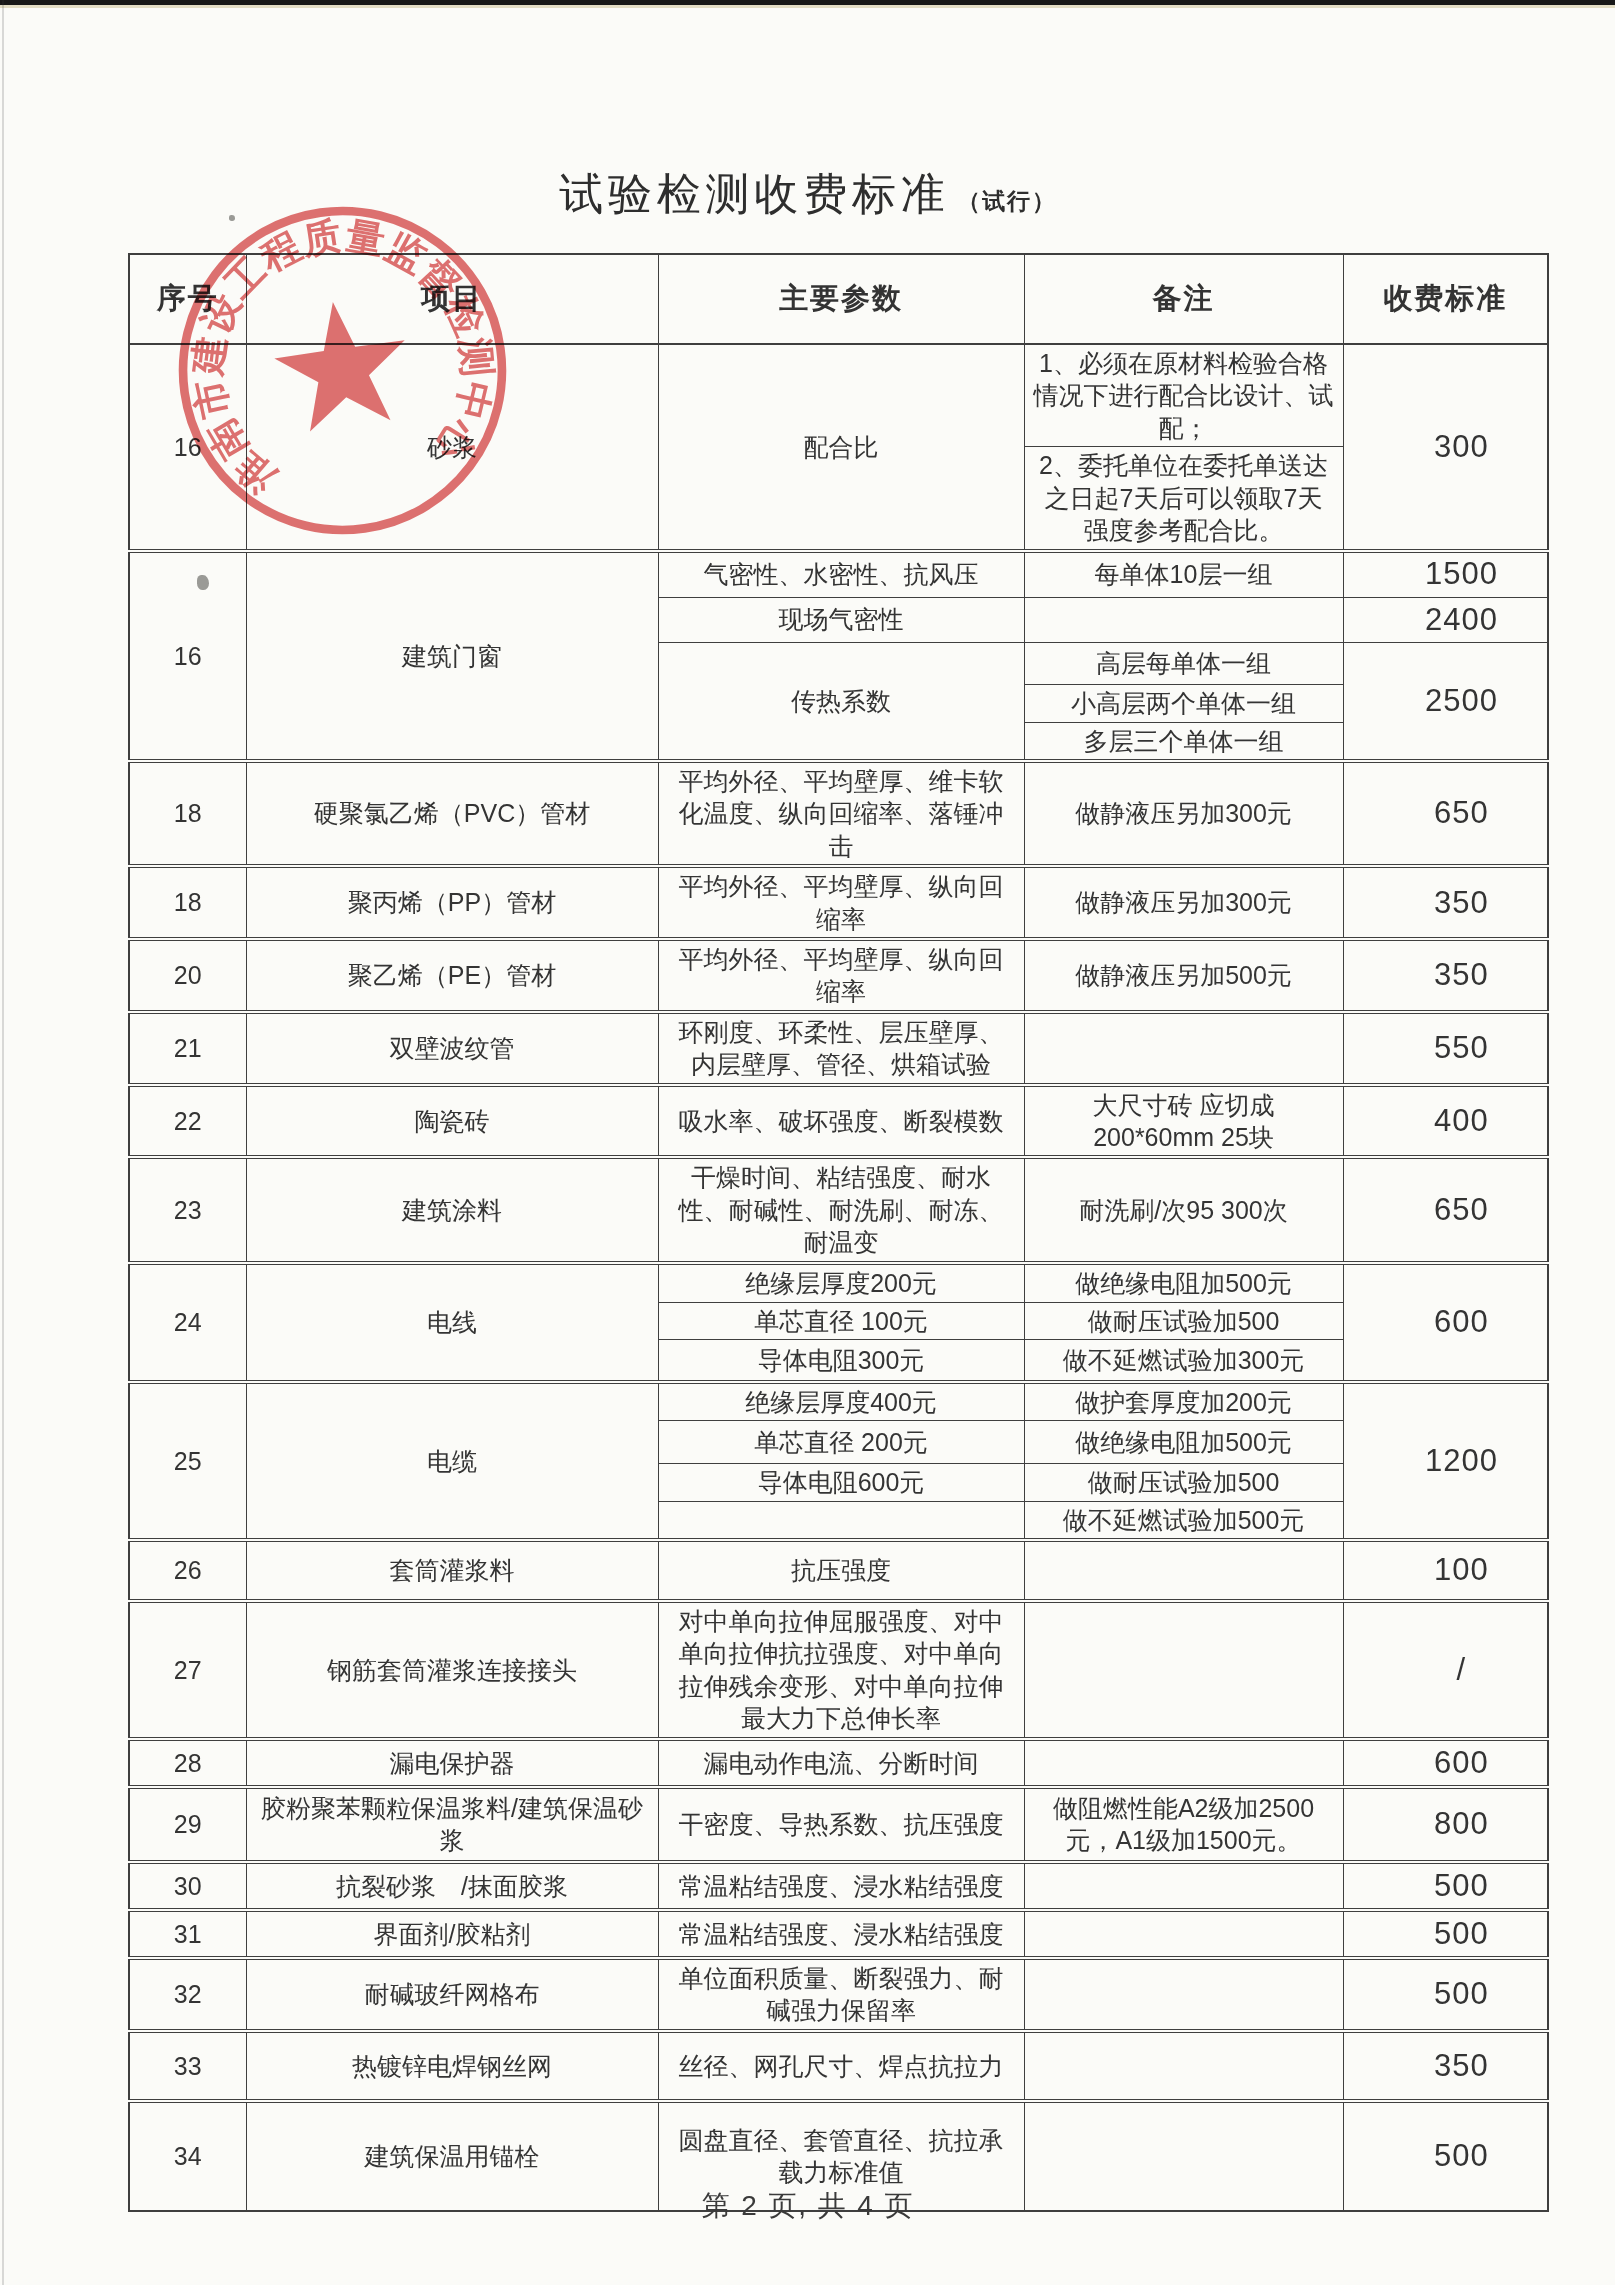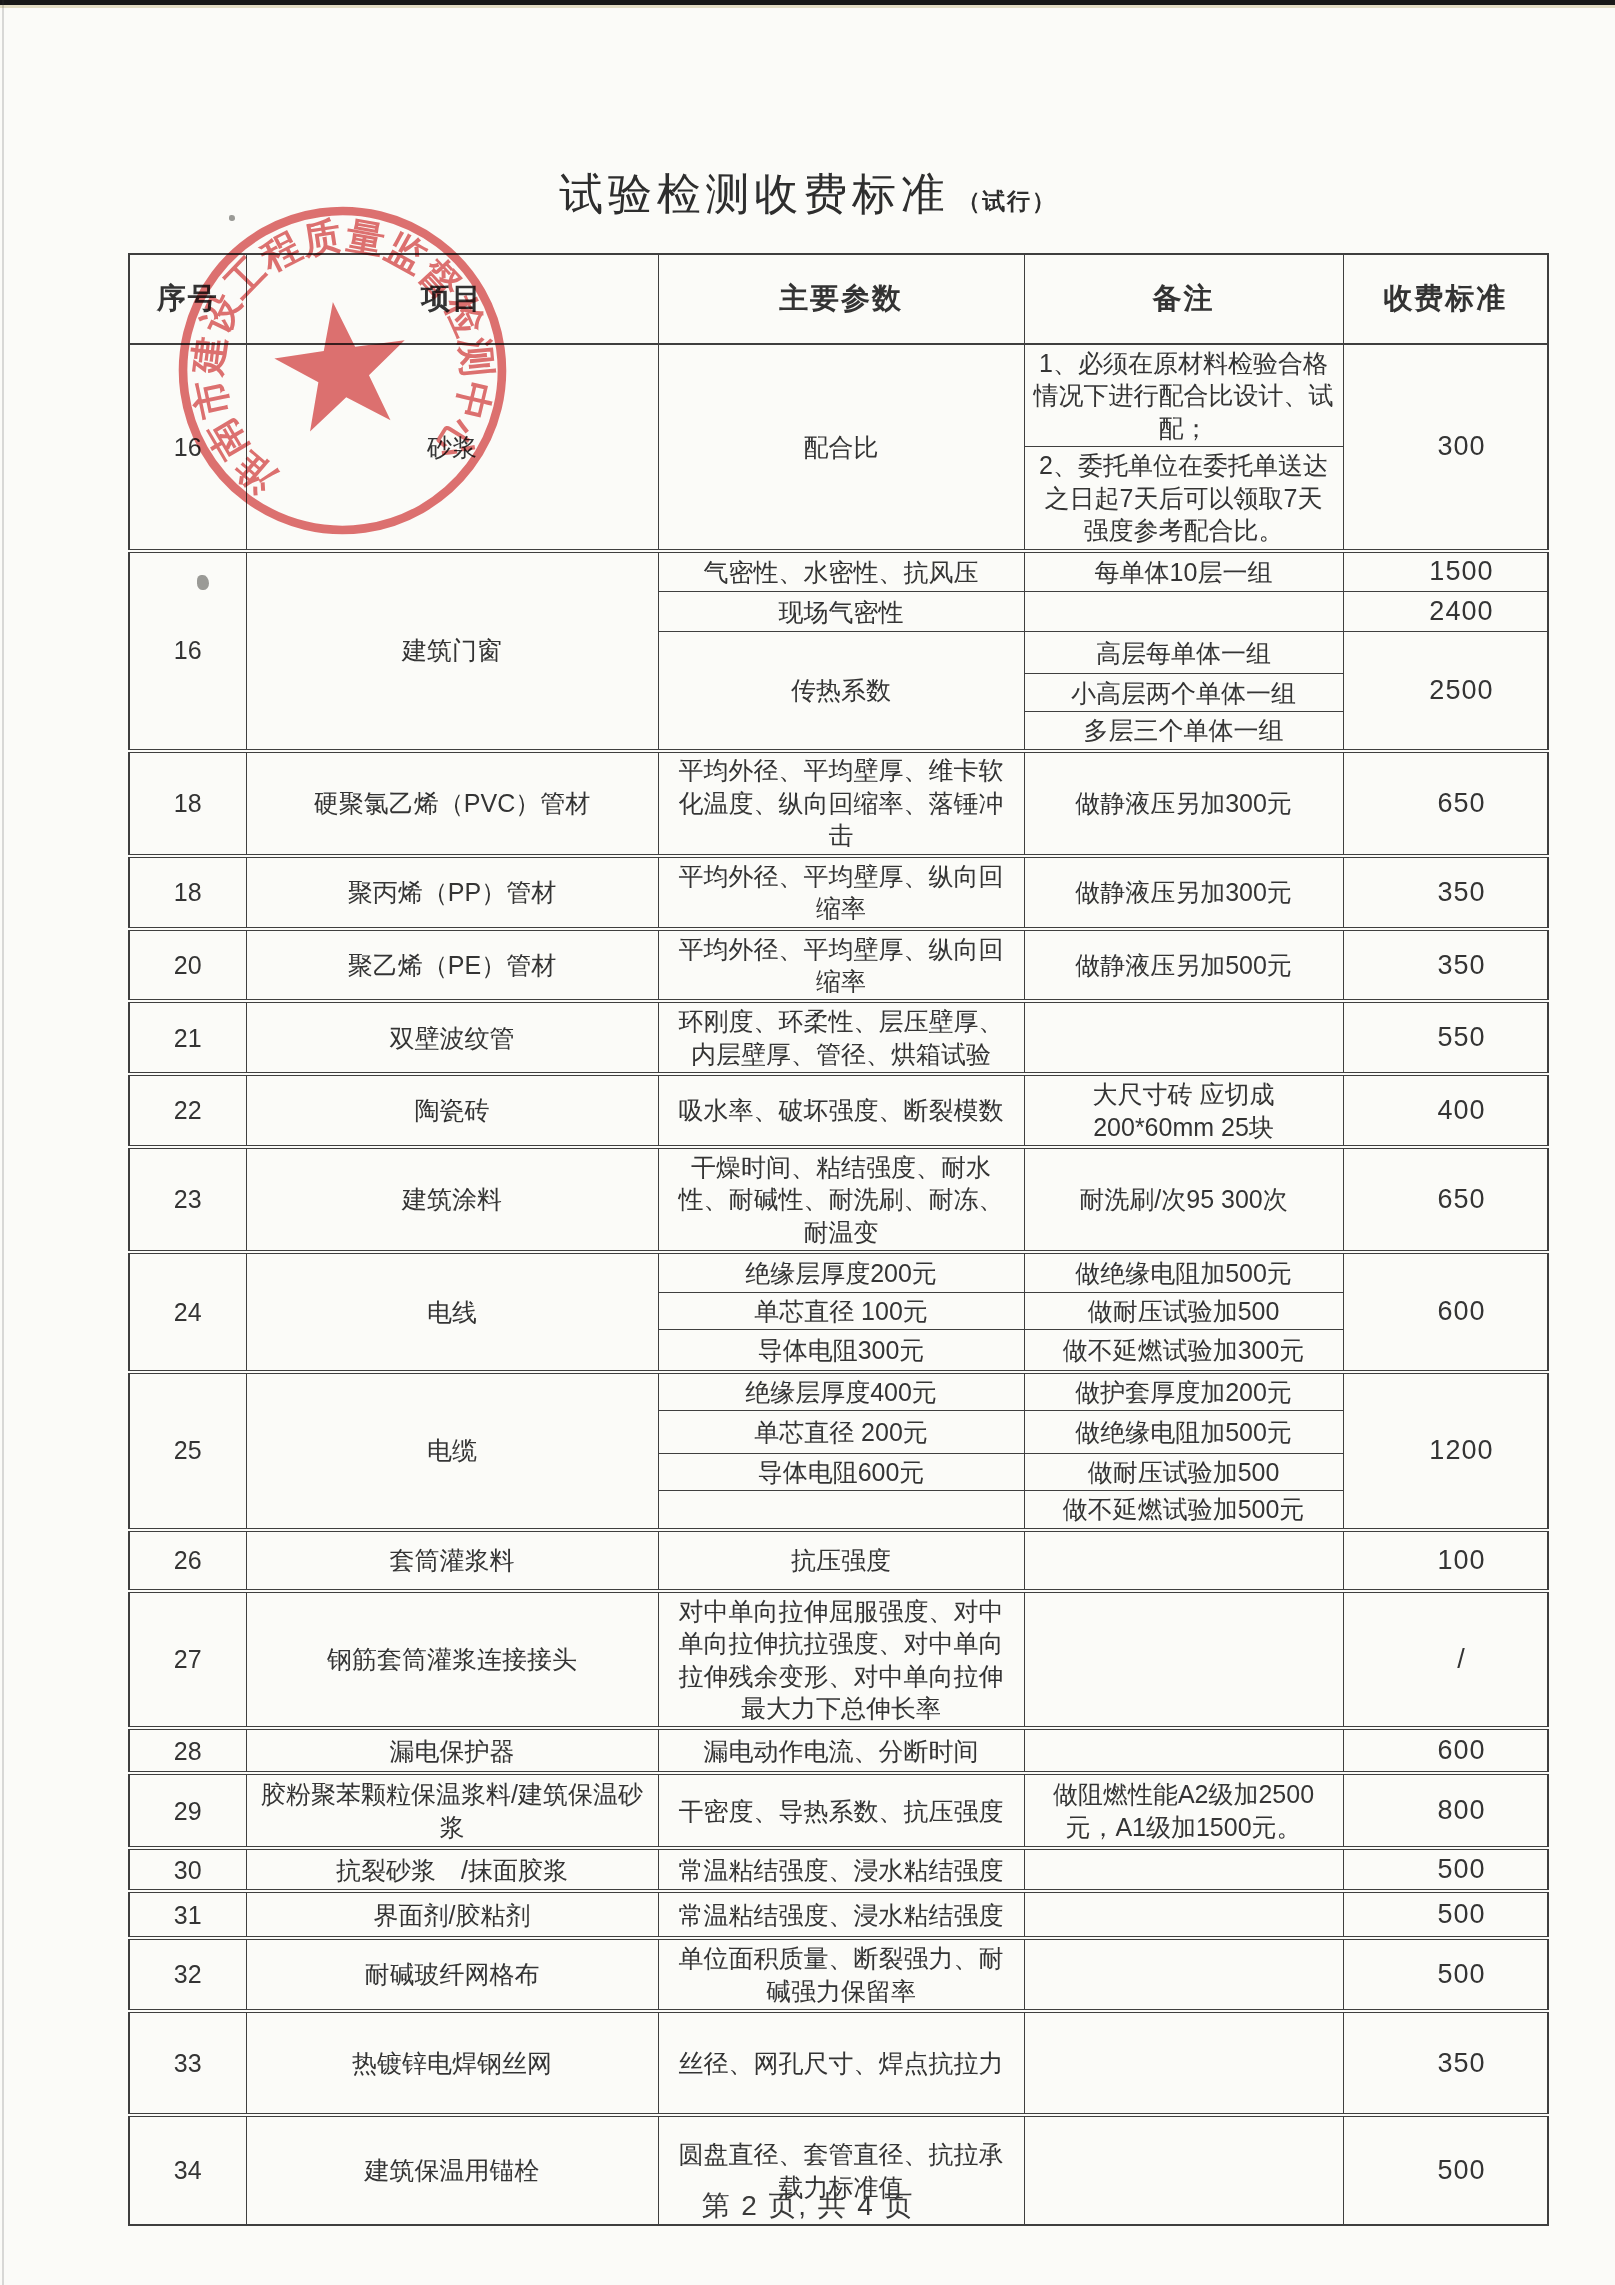--- a/index.html
+++ b/index.html
@@ -23,32 +23,32 @@
     border-collapse:collapse;table-layout:fixed;
     border:2.9px solid #3f3f3f;
   }
   .fee th,.fee td{
     border:1.9px solid #3f3f3f;
     text-align:center;vertical-align:middle;
     padding:1.9px 7.7px;font-size:25px;line-height:1.3;font-weight:normal;
     overflow:hidden;
   }
   .fee th{font-size:29px;letter-spacing:1.9px;font-weight:600;color:#333;margin-top:12px;}
-  .fee td.fee-val{font-size:27px;letter-spacing:1px;padding-left:40px;}
+  .fee td.fee-val{font-size:31px;letter-spacing:1px;padding-left:40px;}
   tr.major td{border-top:4.8px double #3f3f3f;}
   tr.hdr-sep td{border-top:2.9px solid #3f3f3f;}
 
   tr.h94{height:90px}tr.h92{height:88px}tr.h96{height:92px}
   tr.h37{height:36px}tr.h40{height:38px}tr.h44{height:42px}
   tr.h107{height:103px}tr.h69{height:66px}tr.h68{height:65px}
   tr.h71{height:68px}tr.h42{height:40px}tr.h36{height:35px}
   tr.h41{height:39px}tr.h45{height:43px}tr.h39{height:37px}
   tr.h63{height:61px}tr.h136{height:131px}tr.h47{height:45px}
   tr.h78{height:75px}tr.h49{height:47px}tr.h73{height:70px}
-  tr.h85{height:104px}tr.h118{height:110px}
+  tr.h85{height:70px}tr.h118{height:110px}
 
   .stamp{
     position:absolute;left:160px;top:188px;width:365px;height:365px;
     opacity:.8;mix-blend-mode:multiply;pointer-events:none;
   }
 
   .page-footer{
     position:absolute;top:2187px;left:0;width:100%;
     text-align:center;font-size:28px;letter-spacing:1.9px;color:#3a3a3a;
   }

